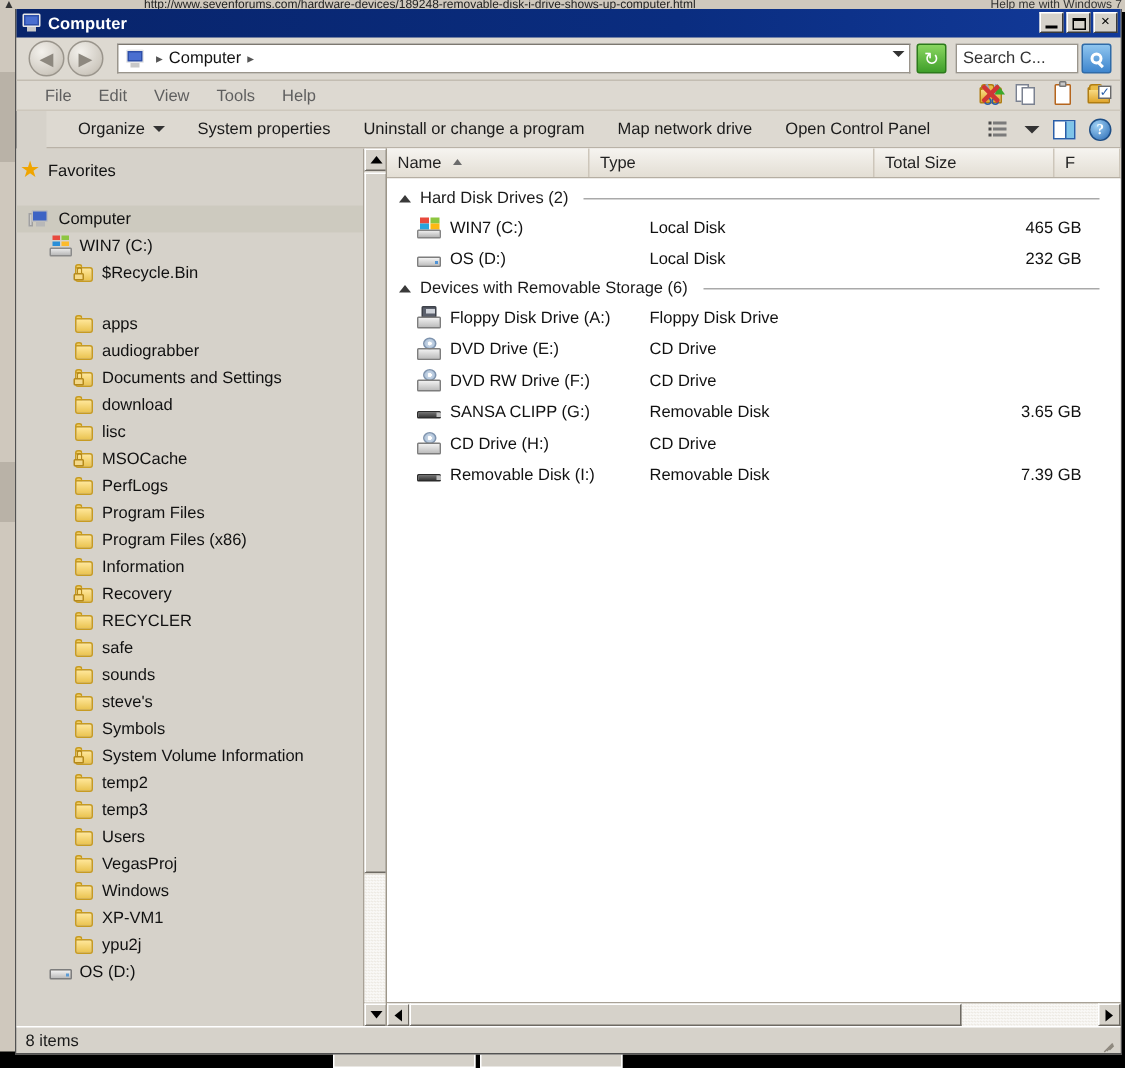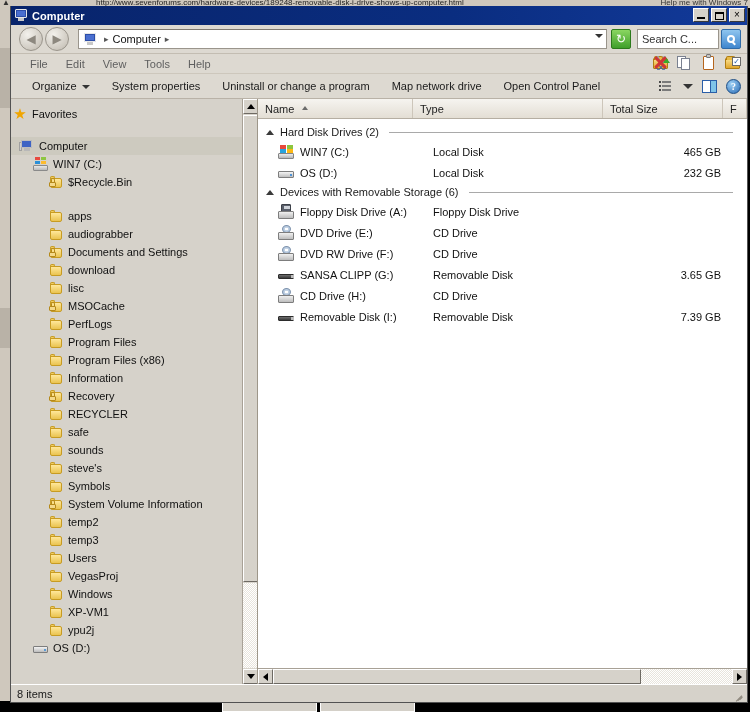--- a/index.html
+++ b/index.html
@@ -220,20 +220,21 @@
     text-align:center; color:#2a5ea8;}
 
   
   .cmdbar {
     height: 25px; min-height: 25px;
     background: #ddd9d1;
     display:flex; align-items:center;
     padding-left: 10px;
     border-bottom: 1px solid #b9b2a7;
     position: relative;
+    margin-left: 20px;
   }
   .cmd-item {
     font-size: 11px; color: #1b1b1b; padding: 0 11px;
     line-height: 25px; white-space: nowrap;
   }
   .cmd-item .dd {
     display:inline-block; margin-left:5px;
     width:0;height:0;border-left:4px solid transparent;
     border-right:4px solid transparent;border-top:4px solid #333;
     vertical-align: middle;
@@ -352,21 +353,21 @@
   .col {
     font-size: 11px; color:#222; line-height:20px;
     padding-left: 7px; border-right:1px solid #cdc6ba;
     position: relative; overflow:hidden; white-space:nowrap;
   }
   .col .sortarrow {
     position:absolute; left: 44px; top:7px;
     width:0;height:0;border-left:3px solid transparent;border-right:3px solid transparent;
     border-bottom:4px solid #6b6b6b;
   }
-  .col.c-name { width: 155px; }
+  .col.c-name { width: 135px; }
   .col.c-type { width: 190px; }
   .col.c-size { width: 120px; }
   .col.c-free { flex:1; }
 
   .listbody { flex:1; background:#fff; overflow:hidden; position:relative; padding-top:4px; }
   .grp-head {
     height: 18px; display:flex; align-items:center;
     padding-left: 8px; font-size: 11px; color:#1a1a1a;
   }
   .grp-head .gtri {

